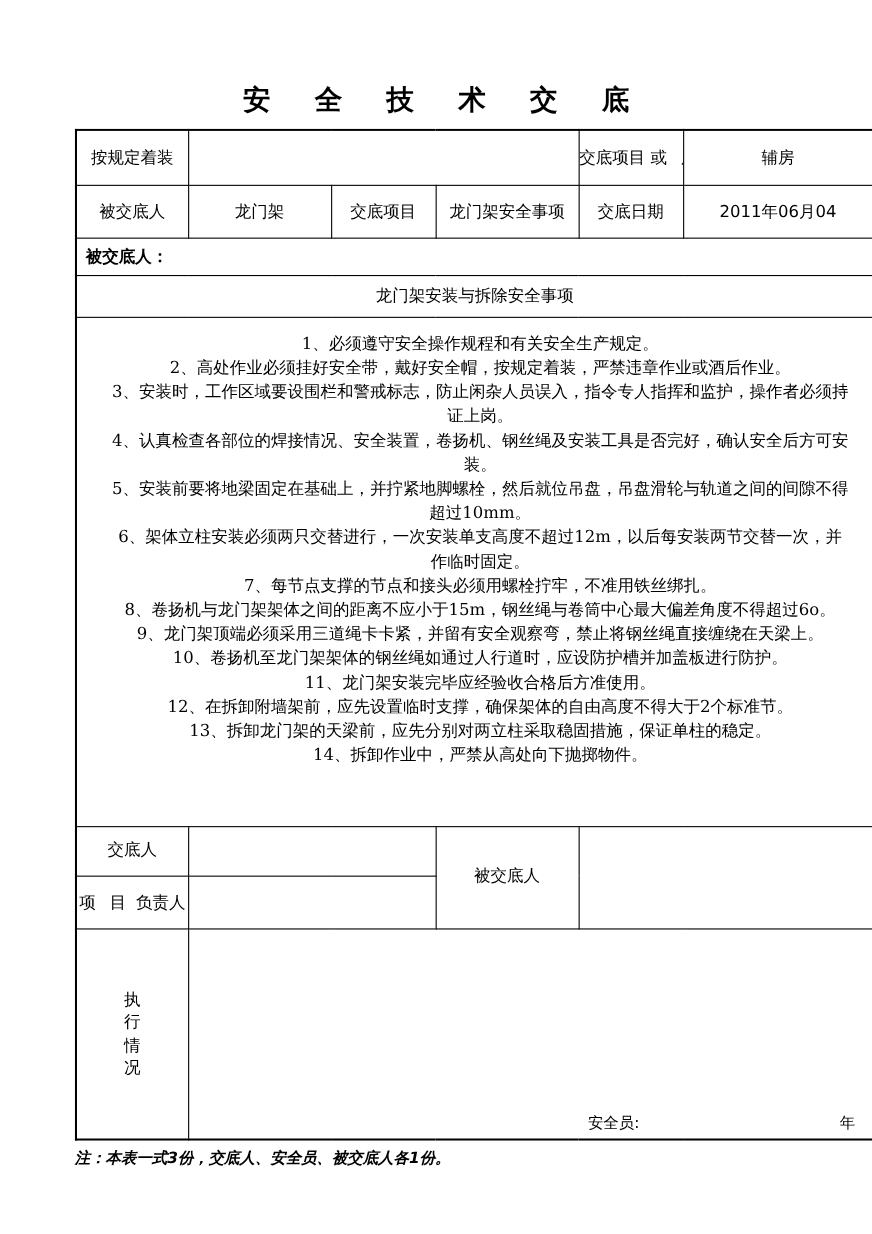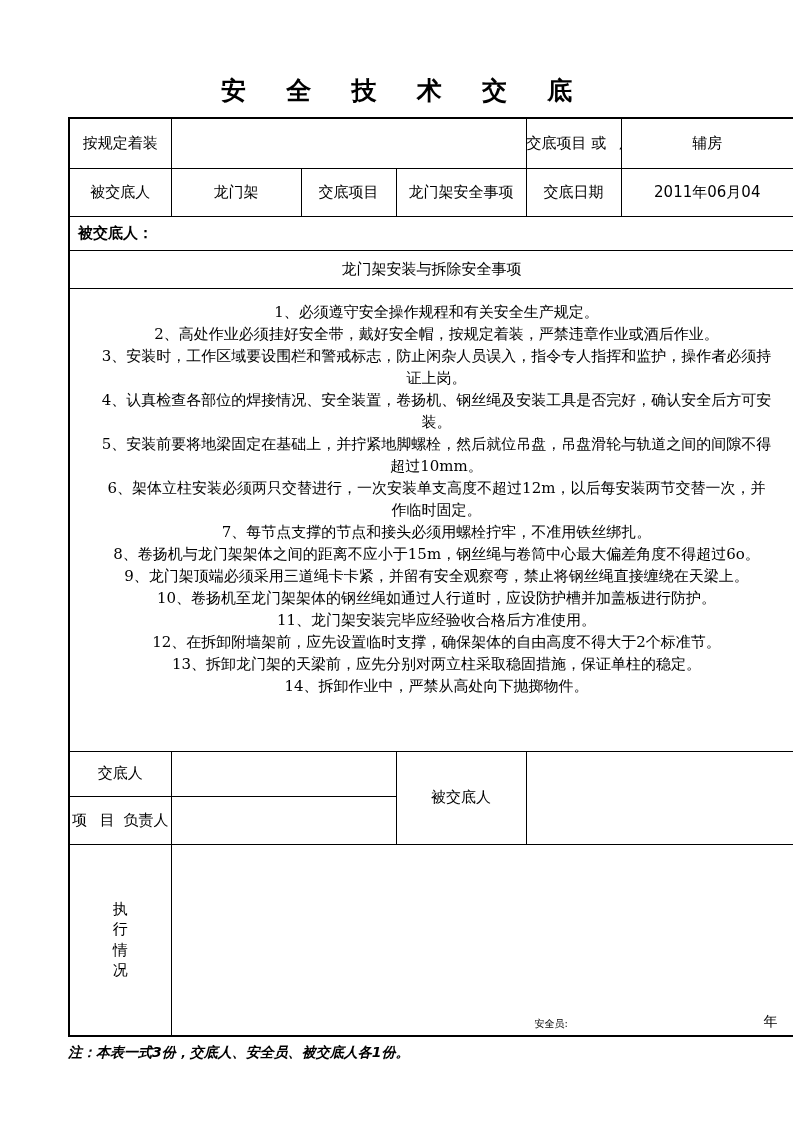--- a/index.html
+++ b/index.html
@@ -119,21 +119,21 @@
   }
   .exec-foot {
     position: relative;
     height: 28px;
     width: 100%;
   }
   .exec-foot .safety {
     position: absolute;
     left: 363px;
     bottom: 4px;
-    font-size: 10px;
+    font-size: 14px;
     white-space: nowrap;
   }
   .exec-foot .ymd {
     position: absolute;
     left: 592px;
     bottom: 4px;
     font-size: 14px;
     letter-spacing: 6px;
     white-space: nowrap;
   }

